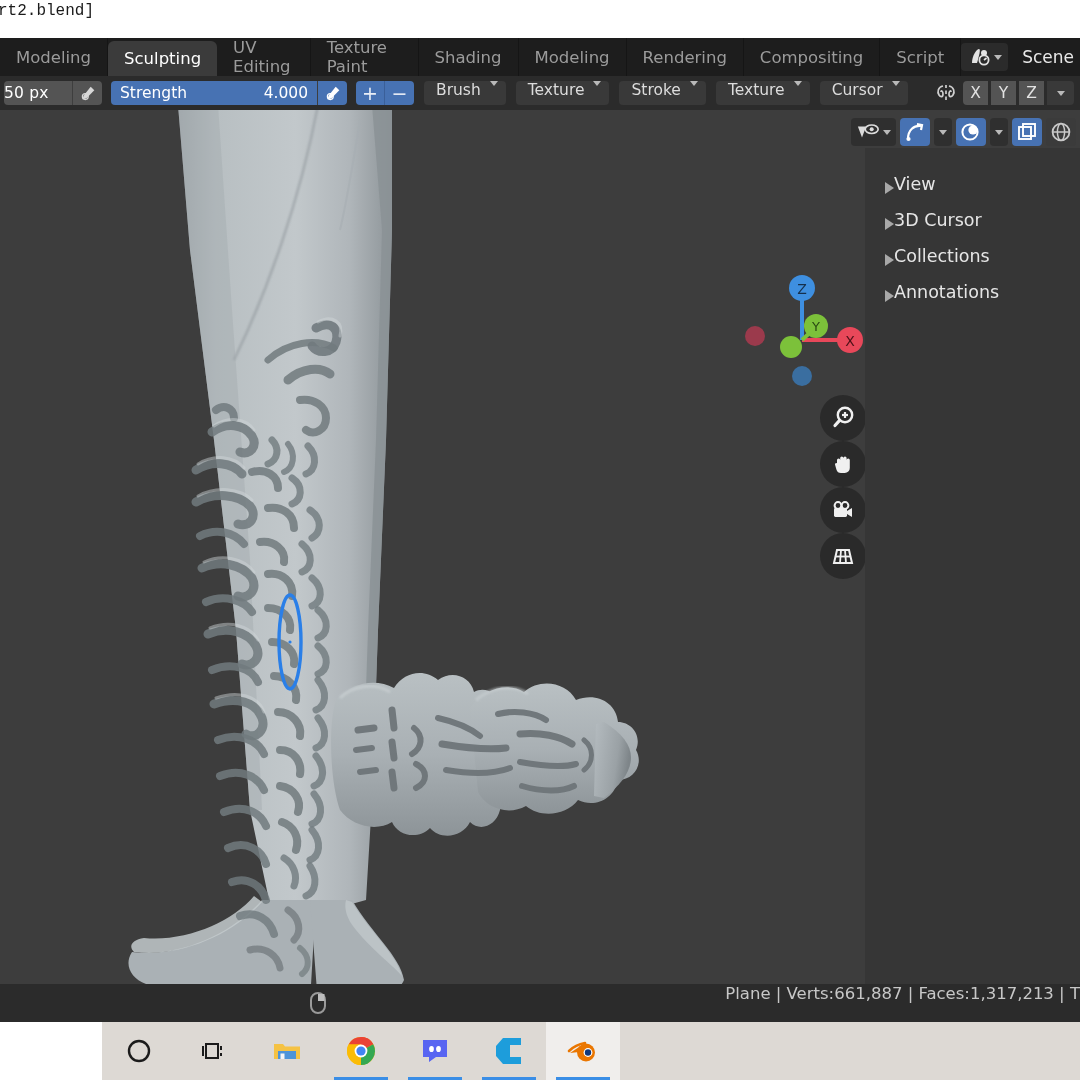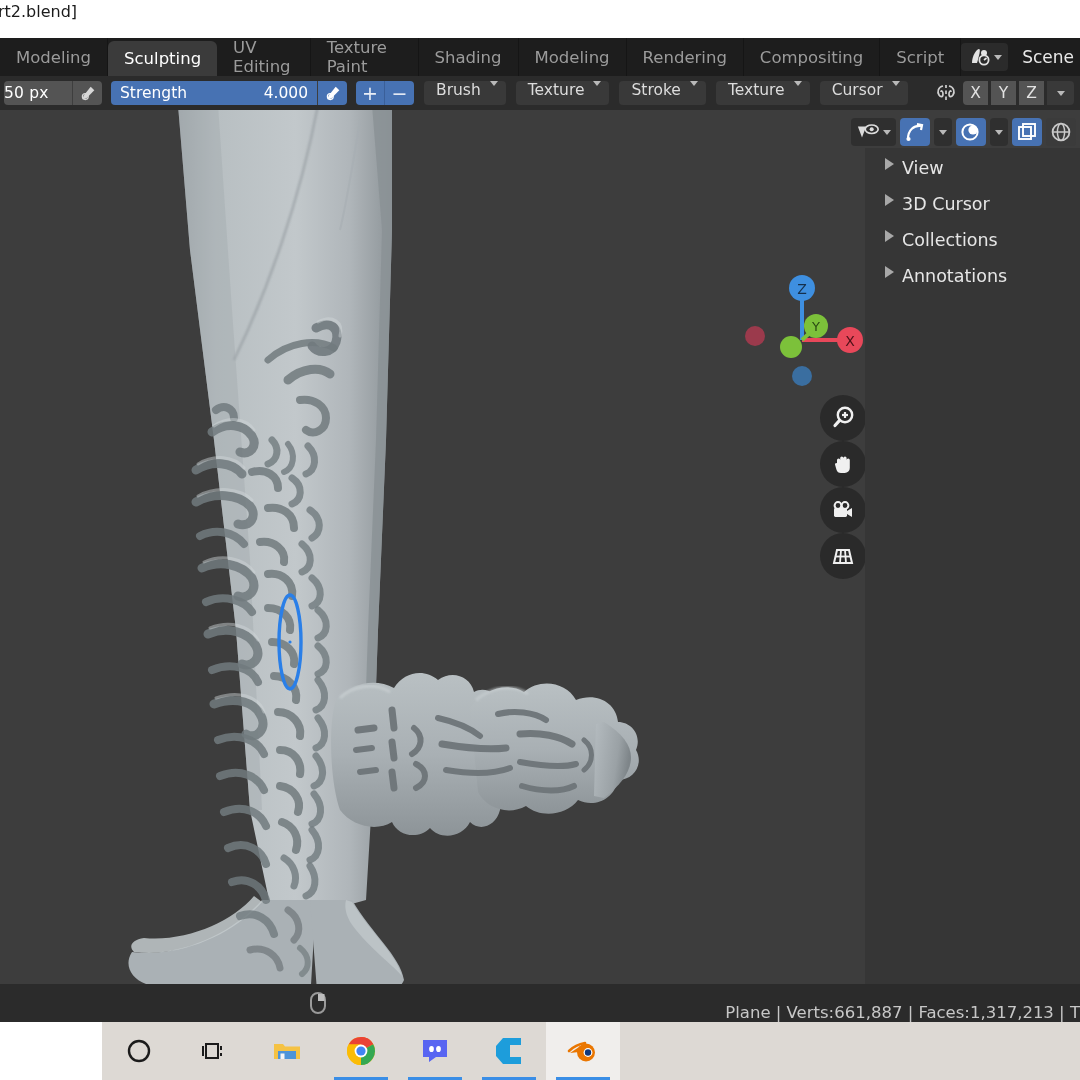--- a/index.html
+++ b/index.html
@@ -9,20 +9,21 @@
     background: #ffffff; overflow: hidden;
   }
   #app { position: relative; width: 1080px; height: 1080px; }
 
   
   .title-strip {
     position: absolute; left: 0; top: 0; width: 1080px; height: 22px;
     background: #ffffff; color: #1b1b1b;
     font-size: 16px; display: flex; align-items: center;
     padding-left: 0px;
+    font-family: Liberation Mono, monospace;
   }
   .title-strip .txt { margin-left: -2px; }
 
   
   .topbar {
     position: absolute; left: 0; top: 38px; width: 1080px; height: 38px;
     background: #1d1d1d; display: flex; align-items: stretch;
   }
   .ws-tabs { display: flex; align-items: stretch; height: 100%; }
   .ws-tab {
@@ -132,32 +133,32 @@
     background: #2a2a2a; display: flex; align-items: center;
     justify-content: center; margin-bottom: 0px;
   }
 
   
   .npanel {
     position: absolute; right: 0; top: 38px; width: 215px; bottom: 0;
     background: #363636; padding: 10px 0 0 0; z-index: 5;
   }
   .npanel-row {
-    display: flex; align-items: flex-start; gap: 8px;
+    display: flex; align-items: flex-end; gap: 0;
     height: 36px; padding-left: 20px; color: #e6e6e6; font-size: 17.5px;
   }
   .tri {
     width: 0; height: 0; border-top: 6px solid transparent;
     border-bottom: 6px solid transparent; border-left: 9px solid #a8a8a8;
   }
 
   
   .statusbar {
     position: absolute; left: 0; top: 984px; width: 1080px; height: 38px;
-    background: #2b2b2b; display: flex; align-items: flex-end;
+    background: #2b2b2b; display: flex; align-items: flex-start;
   }
   .status-stats {
     margin-left: auto; color: #c7c7c7; font-size: 16.5px;
     padding-right: 0px; white-space: nowrap;
   }
   .mouse-icon { position: absolute; left: 308px; top: 50%; transform: translateY(-50%); }
 
   
   .taskbar {
     position: absolute; left: 0; top: 1022px; width: 1080px; height: 58px;

